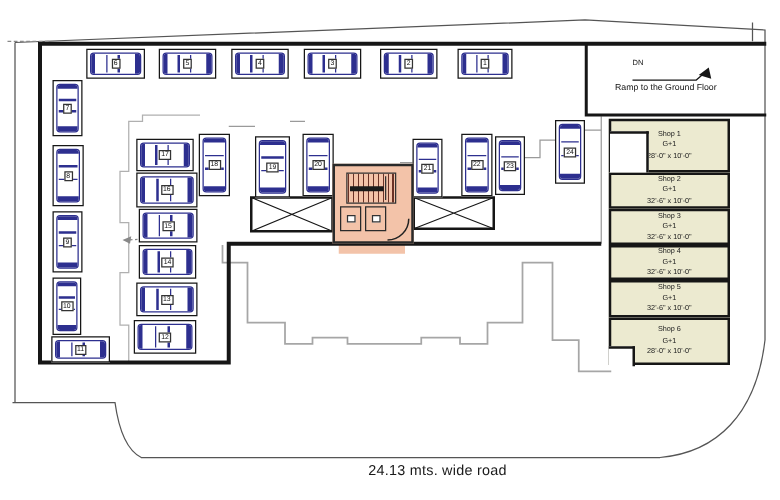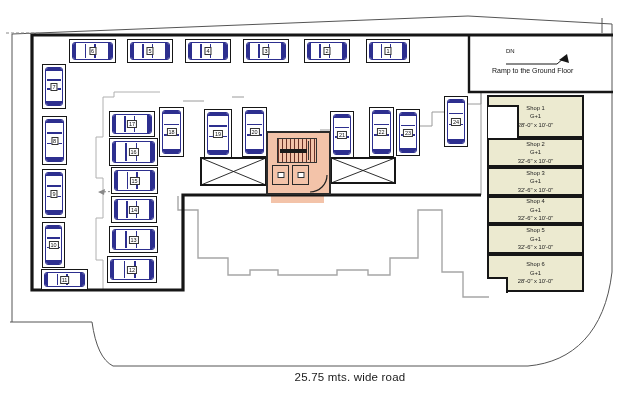--- a/index.html
+++ b/index.html
@@ -350,14 +350,14 @@
     <div class="lift lift-b">
       <div class="inner"></div>
     </div>
     <svg class="door-arc" width="20" height="20">
       <path d="M2,19 A17,17 0 0,0 19,2" fill="none" stroke="#222" stroke-width="1.2"></path>
     </svg>
   </div>
 
   <div class="dn-label">DN</div>
   <div class="ramp-label">Ramp to the Ground Floor</div>
-  <div class="road-label">25.75 mts. wide road</div>
+  <div class="road-label">24.13 mts. wide road</div>
 </div>
 
 </body></html>

